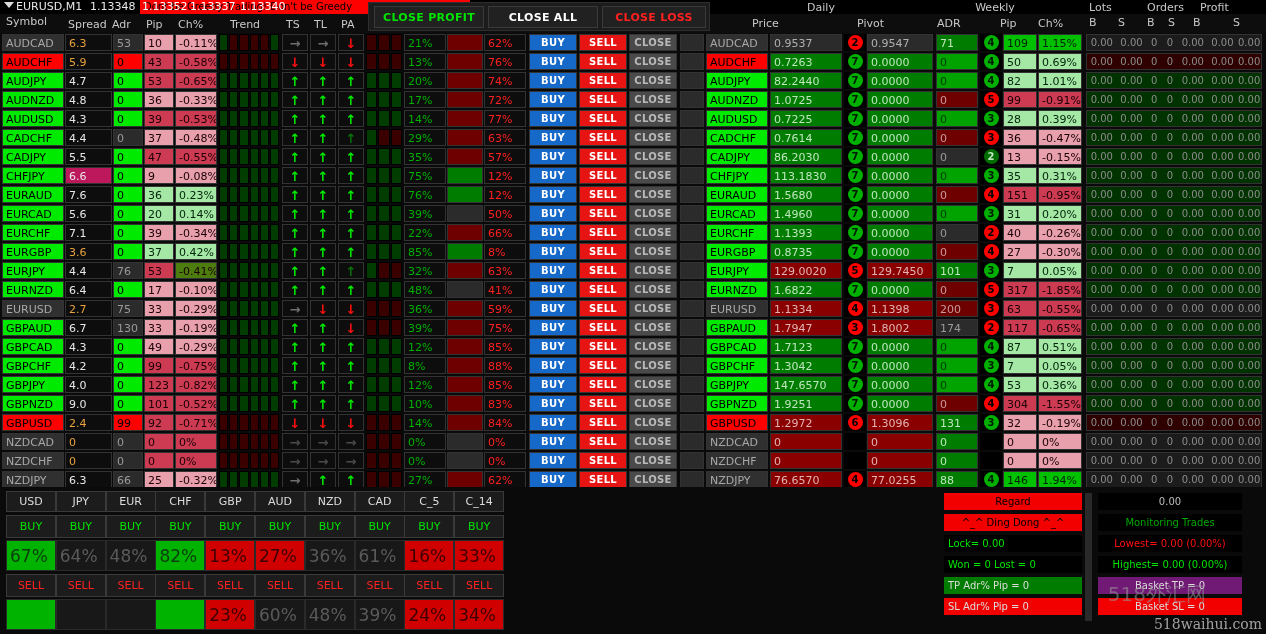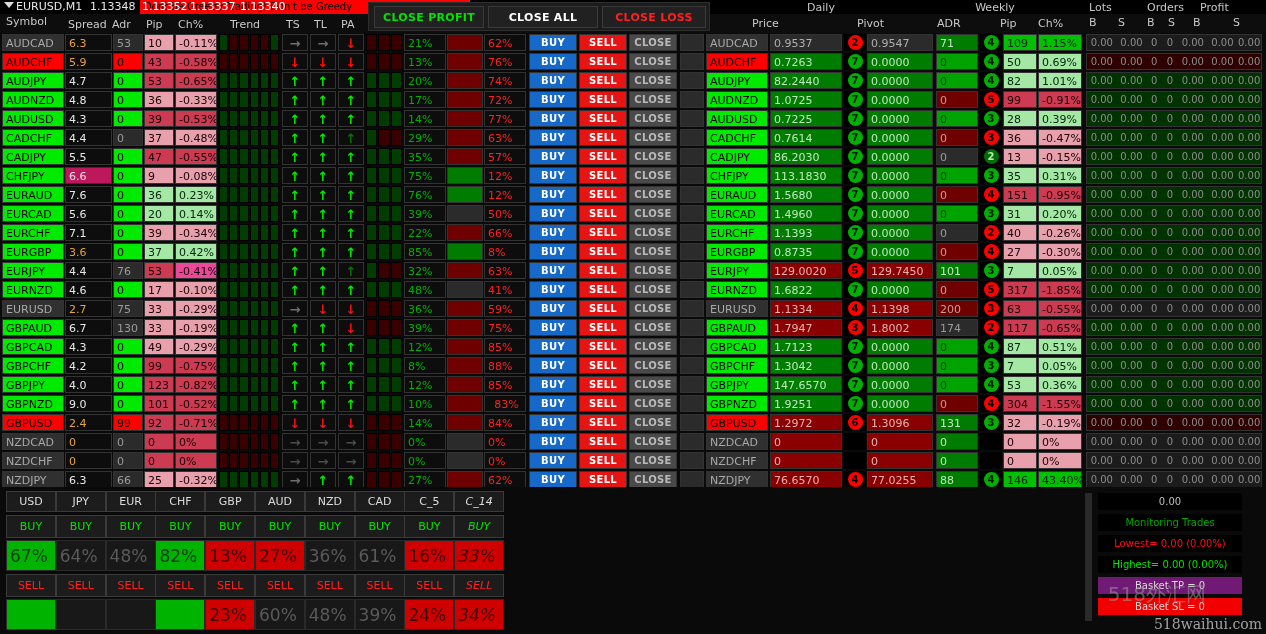--- a/index.html
+++ b/index.html
@@ -856,21 +856,21 @@
           <span style="width: 30px;">0.00</span>
           <span style="width: 30px;">0.00</span>
           <span style="width: 24px;">0.00</span>
         </div>
       </div>
       <div class="row" style="top: 228px;">
         <div class="cell bx c-sym pad" style="background: rgb(0, 234, 0); color: rgb(0, 0, 0);">EURJPY</div>
         <div class="cell bx c-spr pad" style="background: rgb(13, 13, 13); color: rgb(232, 232, 232);">4.4</div>
         <div class="cell bx c-adr pad" style="background: rgb(43, 43, 43); color: rgb(154, 154, 154);">76</div>
         <div class="cell bx c-pip pad" style="background: rgb(205, 59, 82); color: rgb(26, 0, 5);">53</div>
-        <div class="cell bx c-chp pad" style="background: #ec4899; color: rgb(26, 0, 5);">-0.41%</div>
+        <div class="cell bx c-chp pad" style="background: #4d7c0f; color: rgb(26, 0, 5);">-0.41%</div>
         <div class="cell c-trend">
           <i style="background: rgb(1, 60, 1);"></i>
           <i style="background: rgb(1, 60, 1);"></i>
           <i style="background: rgb(1, 60, 1);"></i>
           <i style="background: rgb(1, 60, 1);"></i>
           <i style="background: rgb(1, 60, 1);"></i>
           <i style="background: rgb(1, 60, 1);"></i>
         </div>
         <div class="cell bx c-ts" style="background: rgb(13, 13, 13);">
           <span class="arrow" style="color: rgb(0, 234, 0);">↑</span>
@@ -910,21 +910,21 @@
           <span style="width: 30px;">0.00</span>
           <span style="width: 16px;">0</span>
           <span style="width: 16px;">0</span>
           <span style="width: 30px;">0.00</span>
           <span style="width: 30px;">0.00</span>
           <span style="width: 24px;">0.00</span>
         </div>
       </div>
       <div class="row" style="top: 247px;">
         <div class="cell bx c-sym pad" style="background: rgb(0, 234, 0); color: rgb(0, 0, 0);">EURNZD</div>
-        <div class="cell bx c-spr pad" style="background: rgb(13, 13, 13); color: rgb(232, 232, 232);">4.6</div>
+        <div class="cell bx c-spr pad" style="background: rgb(13, 13, 13); color: rgb(232, 232, 232);">6.4</div>
         <div class="cell bx c-adr pad" style="background: rgb(0, 234, 0); color: rgb(0, 0, 0);">0</div>
         <div class="cell bx c-pip pad" style="background: rgb(233, 160, 173); color: rgb(26, 0, 5);">17</div>
         <div class="cell bx c-chp pad" style="background: rgb(233, 160, 173); color: rgb(26, 0, 5);">-0.10%</div>
         <div class="cell c-trend">
           <i style="background: rgb(1, 60, 1);"></i>
           <i style="background: rgb(1, 60, 1);"></i>
           <i style="background: rgb(1, 60, 1);"></i>
           <i style="background: rgb(1, 60, 1);"></i>
           <i style="background: rgb(1, 60, 1);"></i>
           <i style="background: rgb(1, 60, 1);"></i>
@@ -1280,21 +1280,21 @@
         <div class="cell bx c-pa" style="background: rgb(13, 13, 13);">
           <span class="arrow" style="color: rgb(0, 234, 0);">↑</span>
         </div>
         <div class="cell c-tr2">
           <i style="background: rgb(1, 60, 1);"></i>
           <i style="background: rgb(1, 60, 1);"></i>
           <i style="background: rgb(1, 60, 1);"></i>
         </div>
         <div class="cell bx c-bp pad" style="background: rgb(13, 13, 13); color: rgb(0, 176, 0);">10%</div>
         <div class="cell bx c-bar" style="background: rgb(110, 0, 0);"></div>
-        <div class="cell bx c-sp pad" style="background: rgb(13, 13, 13); color: rgb(255, 32, 32); text-align: center;">83%</div>
+        <div class="cell bx c-sp pad" style="background: rgb(13, 13, 13); color: rgb(255, 32, 32);">83%</div>
         <div class="cell bx c-buy btn btn-buy">BUY</div>
         <div class="cell bx c-sell btn btn-sell">SELL</div>
         <div class="cell bx c-close btn btn-close">CLOSE</div>
         <div class="cell bx c-ind" style="background: rgb(43, 43, 43);"></div>
         <div class="cell bx c-sym2 pad" style="background: rgb(0, 234, 0); color: rgb(0, 0, 0);">GBPNZD</div>
         <div class="cell bx c-price pad" style="background: rgb(0, 125, 0); color: rgb(191, 230, 191);">1.9251</div>
         <div class="cell c-dcirc" style="background: rgb(0, 0, 0);">
           <div class="circ" style="background: rgb(0, 176, 0); color: rgb(0, 28, 0);">7</div>
         </div>
         <div class="cell bx c-piv pad" style="background: rgb(0, 125, 0); color: rgb(191, 230, 191);">0.0000</div>
@@ -1516,21 +1516,21 @@
         <div class="cell bx c-price pad" style="background: rgb(138, 0, 0); color: rgb(227, 179, 179);">76.6570</div>
         <div class="cell c-dcirc" style="background: rgb(0, 0, 0);">
           <div class="circ" style="background: rgb(255, 0, 0); color: rgb(0, 0, 0);">4</div>
         </div>
         <div class="cell bx c-piv pad" style="background: rgb(138, 0, 0); color: rgb(227, 179, 179);">77.0255</div>
         <div class="cell bx c-wadr pad" style="background: rgb(0, 125, 0); color: rgb(191, 230, 191);">88</div>
         <div class="cell c-wcirc" style="background: rgb(0, 0, 0);">
           <div class="circ" style="background: rgb(0, 176, 0); color: rgb(0, 28, 0);">4</div>
         </div>
         <div class="cell bx c-wpip pad" style="background: rgb(0, 192, 0); color: rgb(0, 36, 10);">146</div>
-        <div class="cell bx c-wch pad" style="background: rgb(0, 192, 0); color: rgb(0, 36, 10);">43.40%</div>
+        <div class="cell bx c-wch pad" style="background: rgb(0, 192, 0); color: rgb(0, 36, 10);">1.94%</div>
         <div class="cell c-lots lotsrow" style="background: rgb(28, 28, 28);">
           <span style="width: 30px;">0.00</span>
           <span style="width: 30px;">0.00</span>
           <span style="width: 16px;">0</span>
           <span style="width: 16px;">0</span>
           <span style="width: 30px;">0.00</span>
           <span style="width: 30px;">0.00</span>
           <span style="width: 24px;">0.00</span>
         </div>
       </div>
@@ -1822,32 +1822,40 @@
           <div class="cbx2" style="margin-top: 3px; color: rgb(255, 32, 32);">SELL</div>
           <div class="pctbx" style="margin-top: 2px; background: rgb(24, 24, 24); color: rgb(90, 90, 90);">39%</div>
         </div>
         <div class="ccol" style="left: 404.4px;">
           <div class="cbx">C_5</div>
           <div class="cbx2" style="margin-top: 3px; color: rgb(0, 228, 0);">BUY</div>
           <div class="pctbx" style="margin-top: 2px; background: rgb(209, 0, 0); color: rgb(61, 0, 0);">16%</div>
           <div class="cbx2" style="margin-top: 3px; color: rgb(255, 32, 32);">SELL</div>
           <div class="pctbx" style="margin-top: 2px; background: rgb(209, 0, 0); color: rgb(61, 0, 0);">24%</div>
         </div>
-        <div class="ccol" style="left: 454.2px; font-style: italic;">
+        <div class="ccol" style="left: 454.2px;">
           <div class="cbx">C_14</div>
           <div class="cbx2" style="margin-top: 3px; color: rgb(0, 228, 0);">BUY</div>
           <div class="pctbx" style="margin-top: 2px; background: rgb(209, 0, 0); color: rgb(61, 0, 0);">33%</div>
           <div class="cbx2" style="margin-top: 3px; color: rgb(255, 32, 32);">SELL</div>
           <div class="pctbx" style="margin-top: 2px; background: rgb(209, 0, 0); color: rgb(61, 0, 0);">34%</div>
         </div>
       </div>
 
   </div>
 
   <div class="vsep"></div>
+  <div class="infoL" id="infoL">
+      <div class="ibar" style="background: rgb(242, 0, 0); color: rgb(0, 0, 0);">Regard</div>
+      <div class="ibar" style="background: rgb(242, 0, 0); color: rgb(0, 0, 0);">^_^ Ding Dong ^_^</div>
+      <div class="ibar l" style="background: rgb(0, 0, 0); color: rgb(0, 228, 0);">Lock= 0.00</div>
+      <div class="ibar l" style="background: rgb(0, 0, 0); color: rgb(0, 228, 0);">Won =  0      Lost =  0</div>
+      <div class="ibar l" style="background: rgb(0, 125, 0); color: rgb(220, 220, 220);">TP Adr% Pip = 0</div>
+      <div class="ibar l" style="background: rgb(242, 0, 0); color: rgb(220, 220, 220);">SL Adr% Pip = 0</div>
+    </div>
   <div class="infoR" id="infoR">
       <div class="ibar" style="background: rgb(0, 0, 0); color: rgb(189, 189, 189);">0.00</div>
       <div class="ibar" style="background: rgb(0, 0, 0); color: rgb(0, 168, 0);">Monitoring Trades</div>
       <div class="ibar" style="background: rgb(0, 0, 0); color: rgb(255, 16, 16); text-align: right;">Lowest= 0.00 (0.00%)</div>
       <div class="ibar" style="background: rgb(0, 0, 0); color: rgb(0, 228, 0);">Highest= 0.00 (0.00%)</div>
       <div class="ibar" style="background: #701a75; color: rgb(220, 220, 220);">Basket TP = 0</div>
       <div class="ibar" style="background: rgb(242, 0, 0); color: rgb(220, 220, 220);">Basket SL = 0</div>
     </div>
   <div class="wm2">518外汇网</div>
   <div class="wm">518waihui.com</div>

